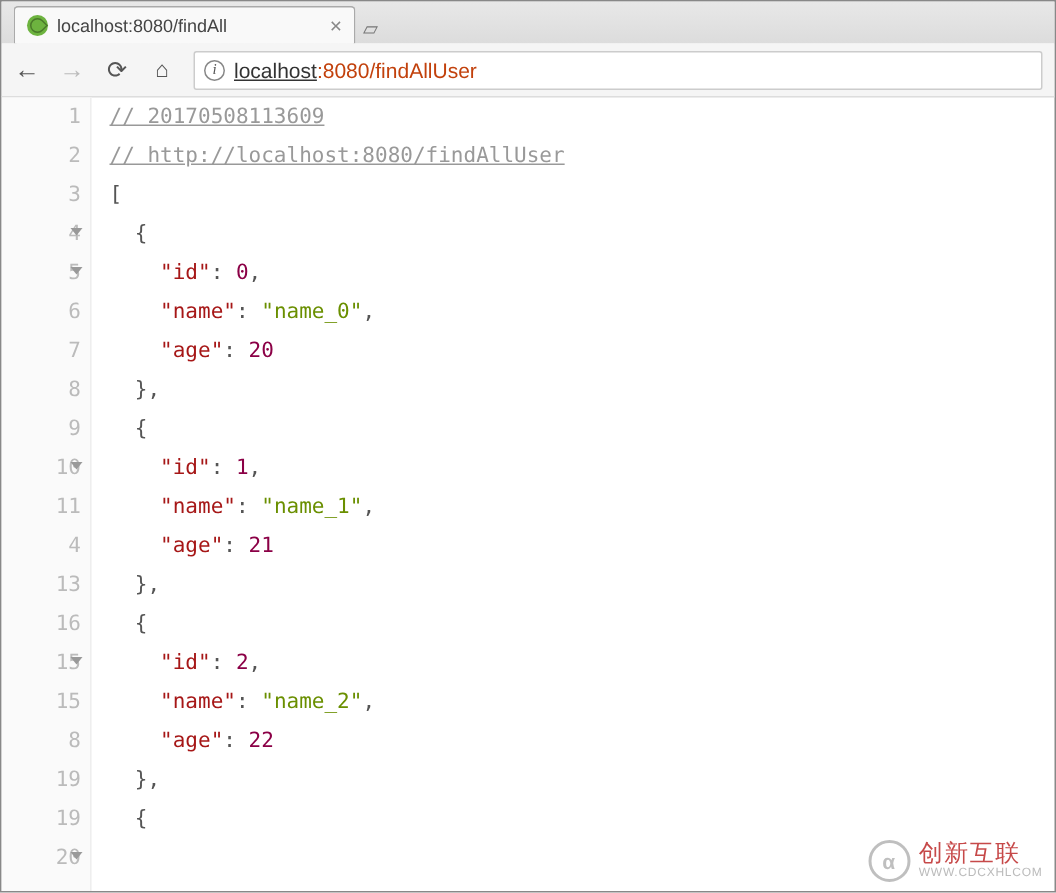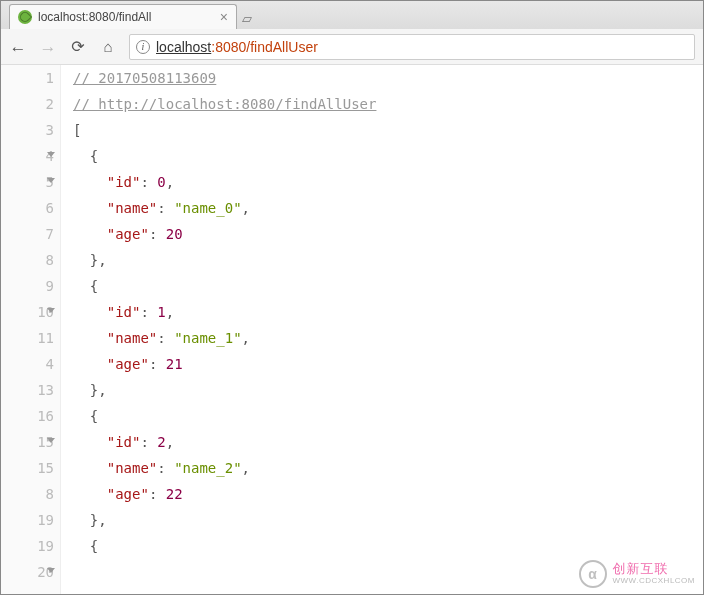--- a/index.html
+++ b/index.html
@@ -142,21 +142,21 @@
 }
 .wm-logo {
   width: 28px; height: 28px;
   border: 2px solid #b0b0b0;
   border-radius: 50%;
   display: flex; align-items: center; justify-content: center;
   font-weight: bold; color: #b0b0b0; font-size: 14px;
   font-family: Arial, sans-serif;
 }
 .wm-text { line-height: 1.1; }
-.wm-cn { font-size: 13px; color: #ec4899; letter-spacing: 1px; }
+.wm-cn { font-size: 16px; color: #b91c1c; letter-spacing: 1px; }
 .wm-py { font-size: 8px; color: #aaa; letter-spacing: 0.5px; }
 </style>
 </head>
 <body>
 
 <div class="tab-bar">
   <div class="tab">
     <span class="favicon"></span>
     <span class="tab-title">localhost:8080/findAll</span>
     <span class="tab-close">×</span>

